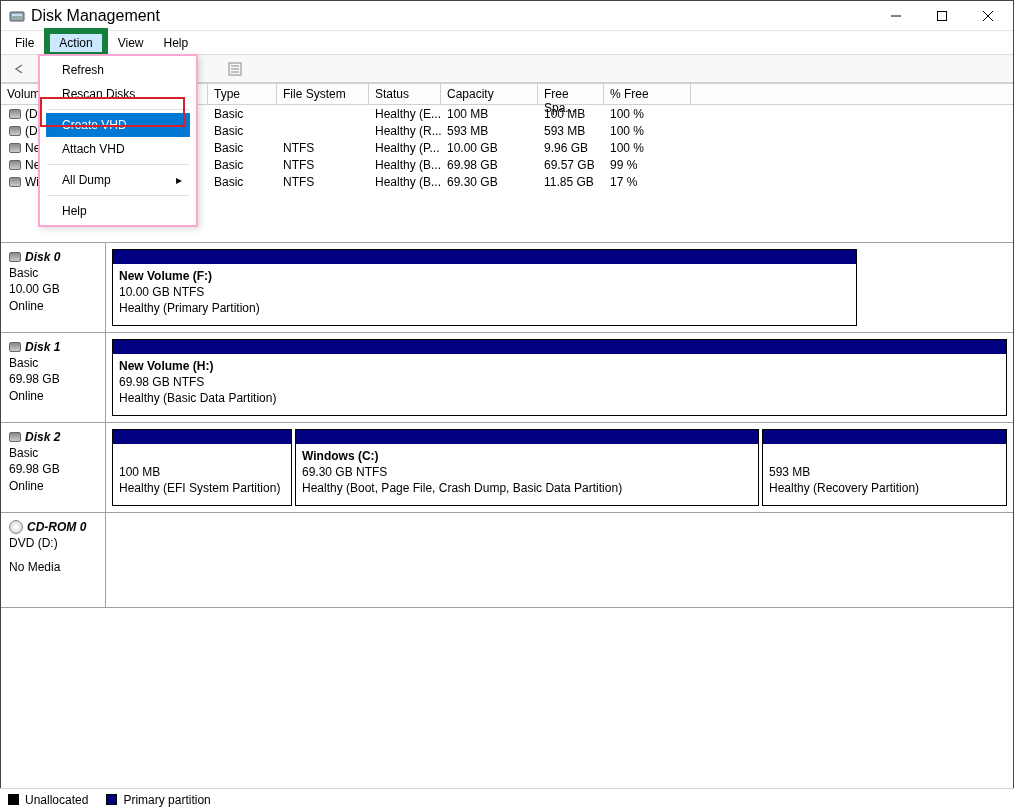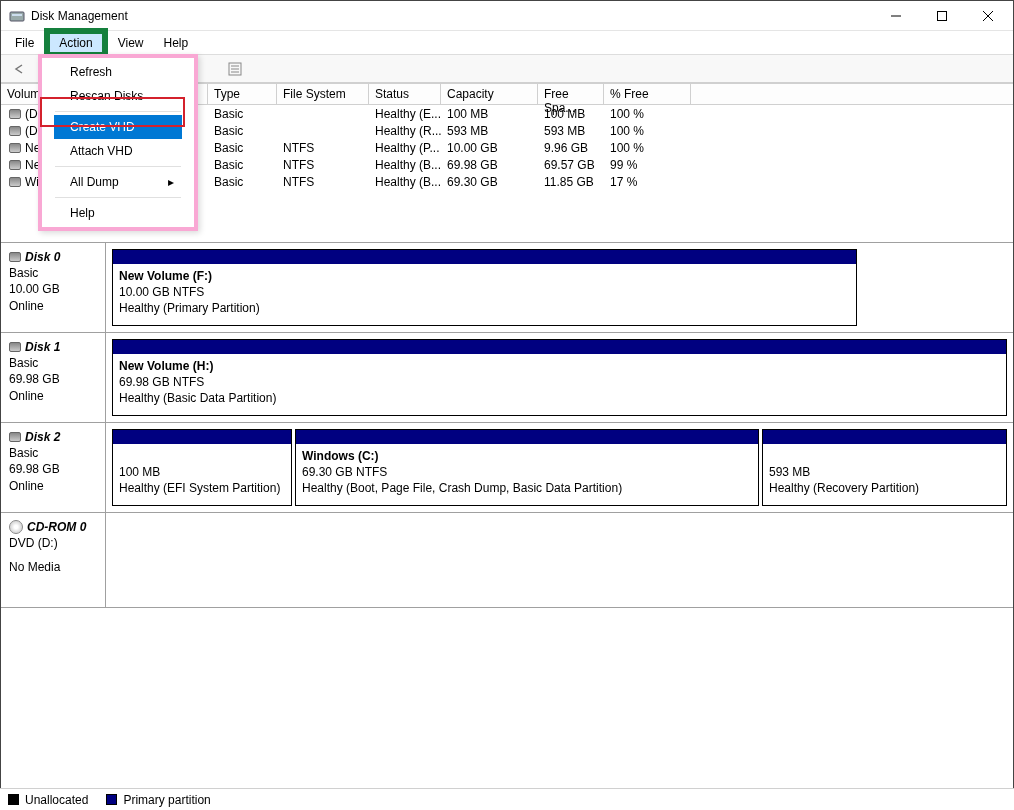--- a/index.html
+++ b/index.html
@@ -1,29 +1,29 @@
 <!DOCTYPE html>
 <html><head>
 <meta charset="utf-8">
 <style>
 * { box-sizing: border-box; margin: 0; padding: 0; font-family: "Segoe UI", Tahoma, sans-serif; font-size: 12px; }
 body { background: #fff; width: 1014px; height: 810px; overflow: hidden; border: 1px solid #444; }
 .titlebar { height: 30px; display: flex; align-items: center; justify-content: space-between; padding: 0 2px 0 8px; border-bottom: 1px solid #e5e5e5; }
 .titlebar-left { display: flex; align-items: center; gap: 6px; }
 .titlebar-icon { width: 16px; height: 16px; display:inline-block; }
-.titlebar-title { font-size: 12px; }
+.titlebar-title { font-size: 16px; }
 .titlebar-controls { display: flex; }
 .tb-btn { width: 46px; height: 30px; display: flex; align-items: center; justify-content: center; }
 .menubar { height: 24px; display: flex; align-items: center; padding: 0 4px; border-bottom: 1px solid #ddd; position: relative; }
 .menu-item { padding: 3px 10px; font-size: 12px; }
 .menu-item.active { background: #cce8ff; border: 6px solid #15803d; padding: 2px 9px; }
 .toolbar { height: 28px; display: flex; align-items: center; gap: 6px; padding: 0 8px; border-bottom: 1px solid #d0d0d0; background: #f8f8f8; }
 .tool-btn { width: 22px; height: 22px; display:flex; align-items:center; justify-content:center; border:1px solid transparent; }
 .tool-sep { width:1px; height:20px; background:#ccc; margin:0 2px; }
-.dropdown { position: absolute; top: 54px; left: 38px; width: 160px; background: #fff; border: 4px solid #f9a8d4; box-shadow: 2px 2px 6px rgba(0,0,0,0.15); z-index: 100; padding: 2px 12px; }
+.dropdown { position: absolute; top: 54px; left: 38px; width: 160px; background: #fff; border: 2px solid #f9a8d4; box-shadow: 2px 2px 6px rgba(0,0,0,0.15); z-index: 100; padding: 2px 6px; }
 .dropdown-item { padding: 5px 16px; font-size: 12px; position: relative; }
 .dropdown-item.highlighted { background: #0078d4; color: #fff; }
 .dropdown-sep { height: 1px; background: #e0e0e0; margin: 3px 1px; }
 .dropdown-item .chev { position:absolute; right:8px; top:5px; }
 .highlight-box { position: absolute; border: 2px solid #d4212c; top: 97px; left: 40px; width: 145px; height: 30px; z-index: 101; pointer-events:none; }
 .table-area { border-bottom: 1px solid #a0a0a0; }
 .table-header { display: flex; height: 22px; background: #fff; border-bottom: 1px solid #d0d0d0; }
 .th { border-right: 1px solid #d0d0d0; padding: 3px 6px; font-size: 12px; background:#fdfdfd; border-top:1px solid #d0d0d0;}
 .table-body { }
 .tr { display: flex; height: 17px; align-items:center; }

